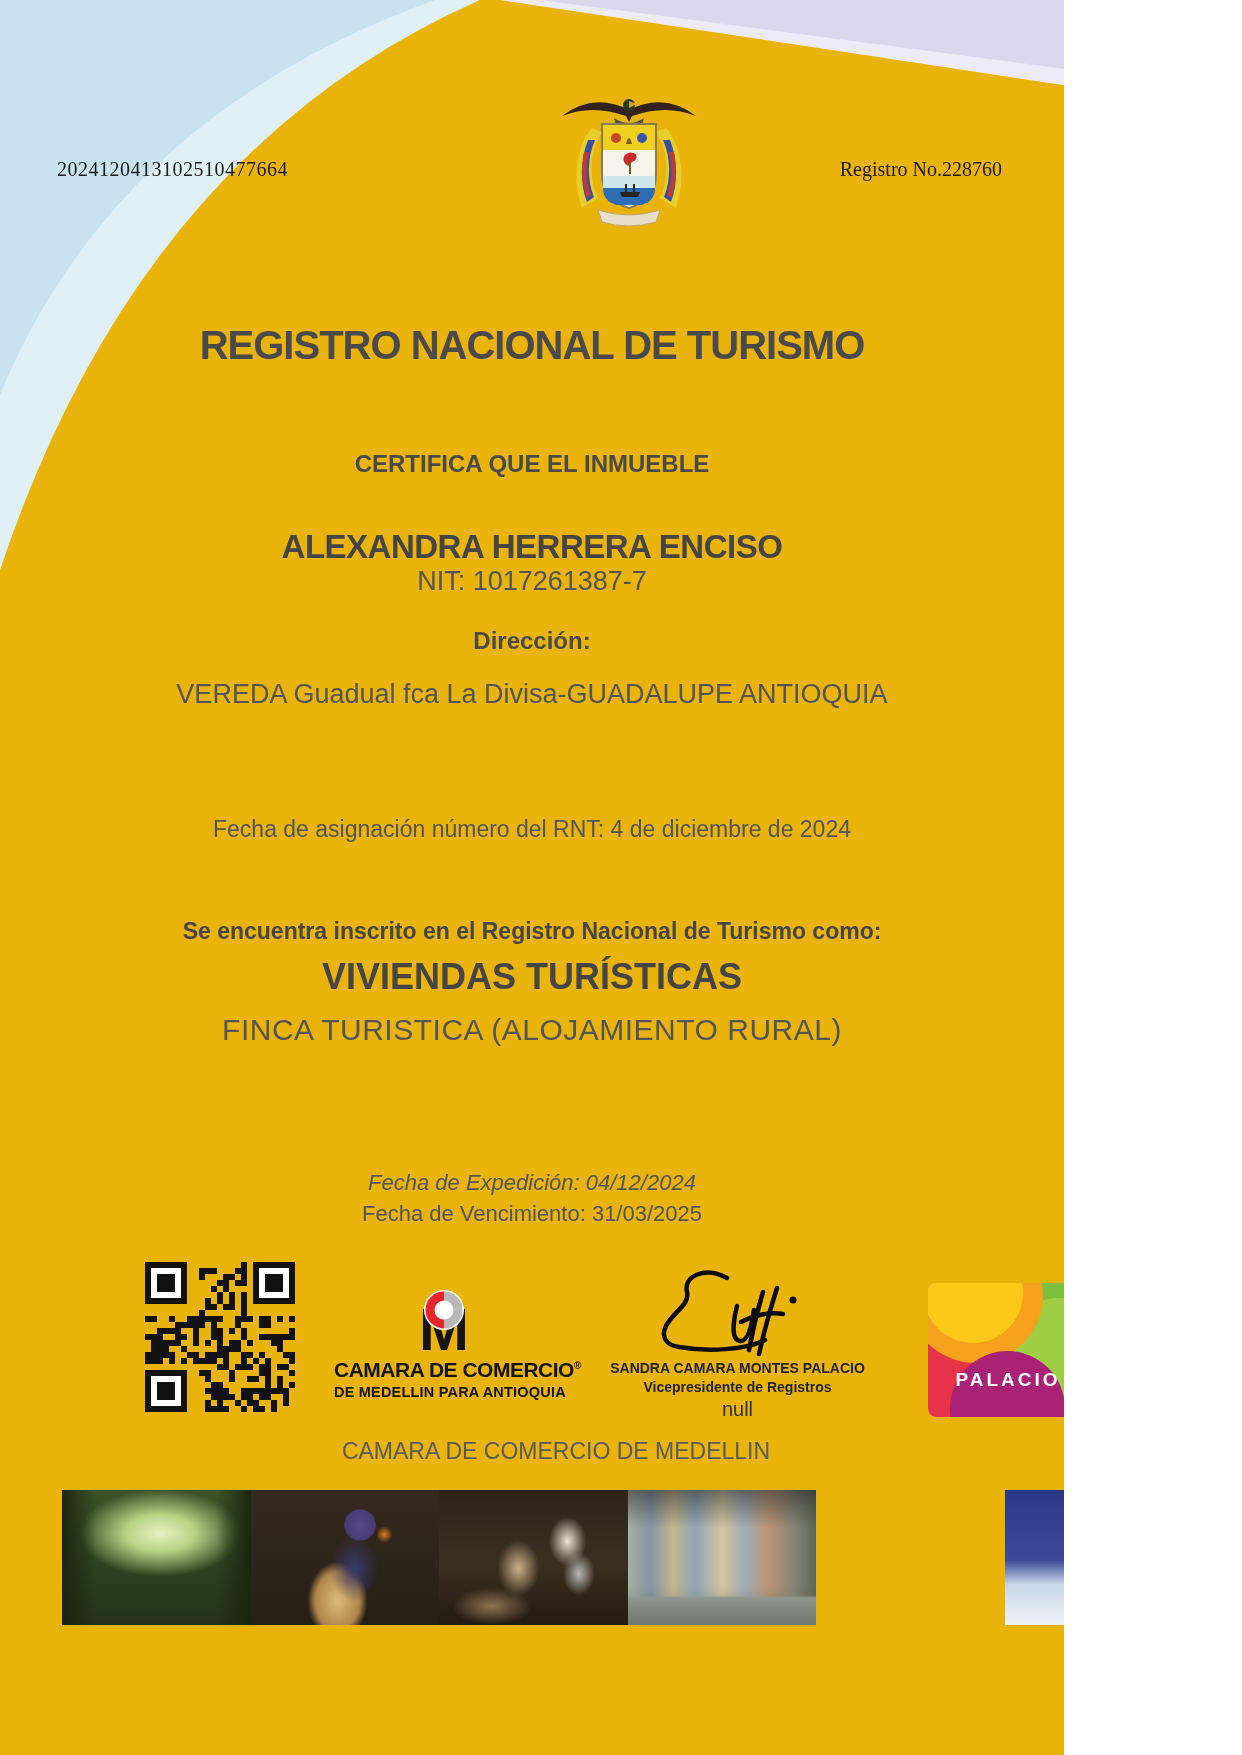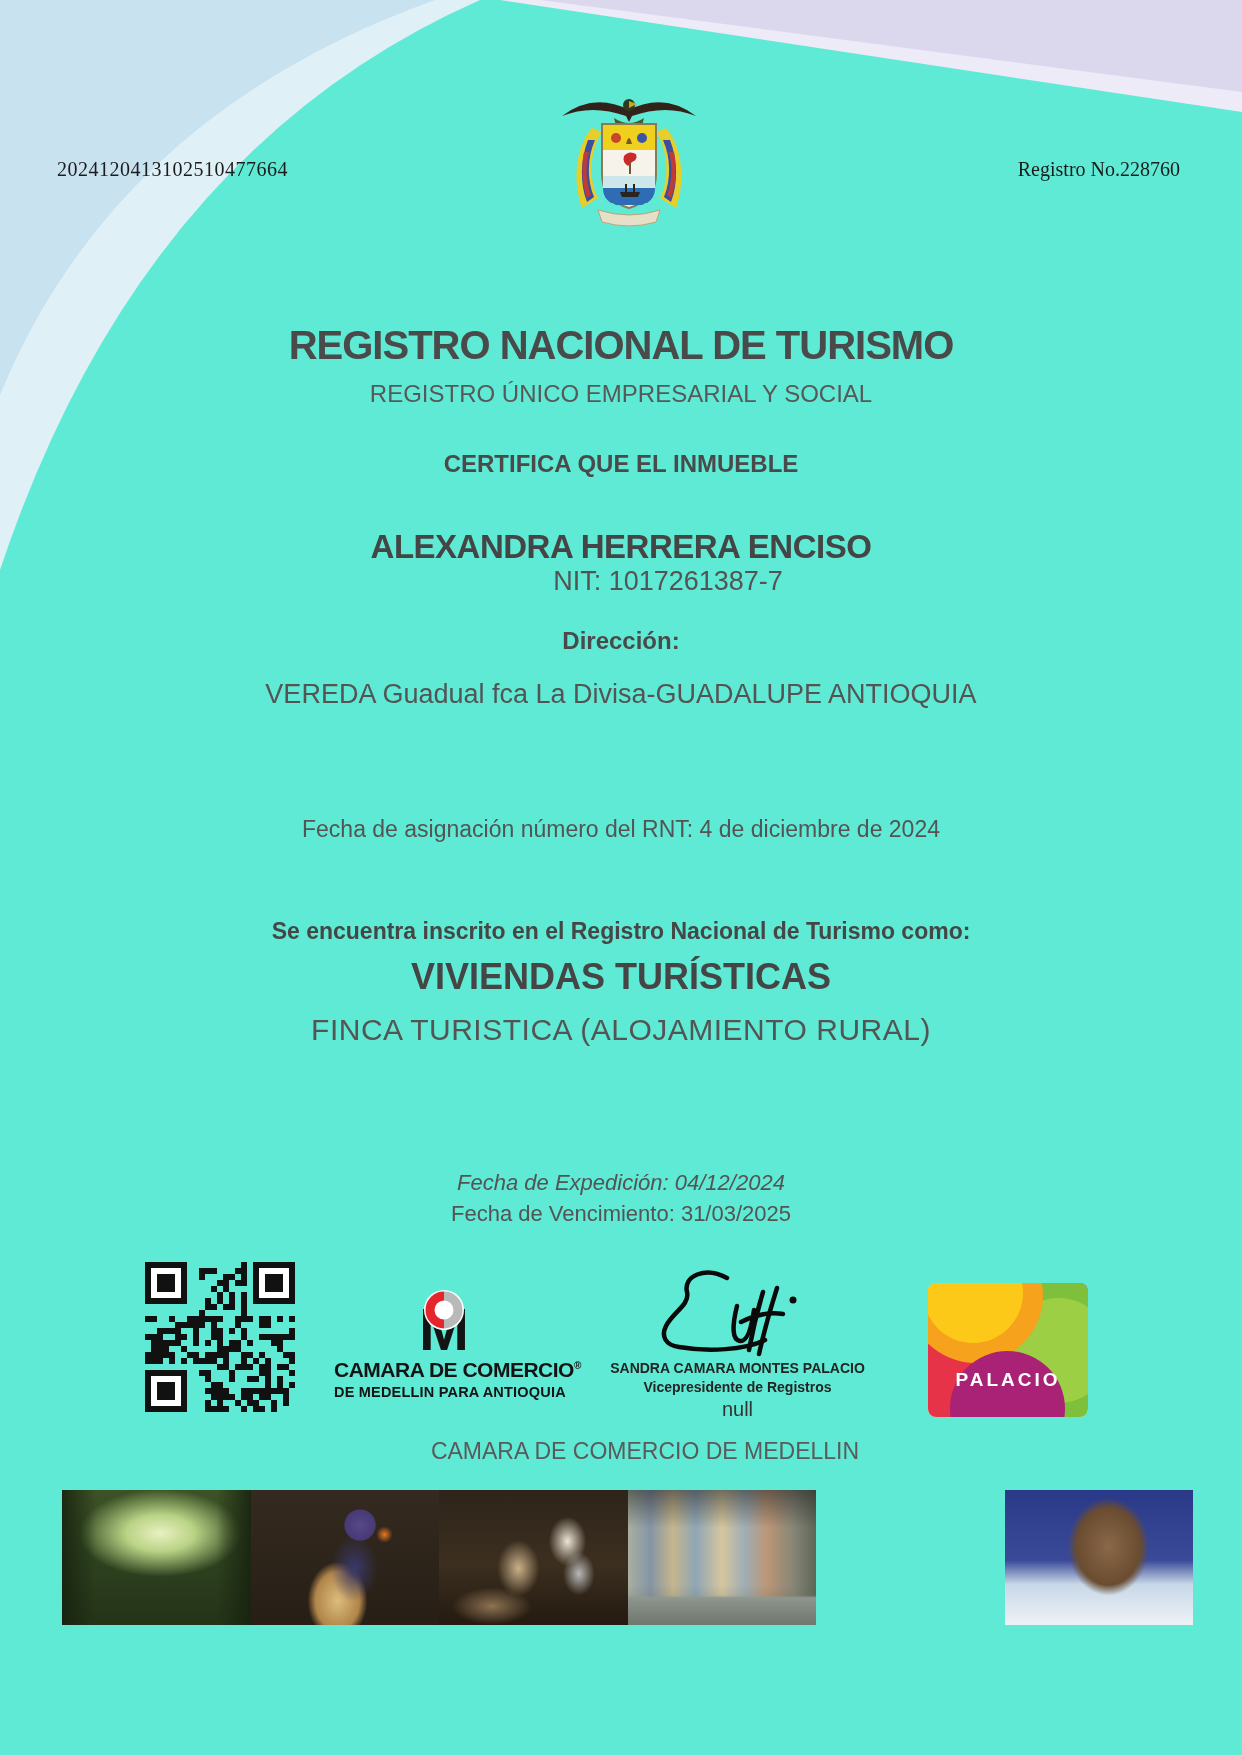--- a/index.html
+++ b/index.html
@@ -1,38 +1,38 @@
 <!DOCTYPE html>
 <html><head>
 <meta charset="utf-8">
 <style>
   html,body{margin:0;padding:0;background:#ffffff;}
   .page{
-    position:relative;width:1242px;height:1755px;background:#5eead4;overflow:hidden;
+    position:relative;width:1064px;height:1755px;background:#eab308;overflow:hidden;
     font-family:"Liberation Sans",sans-serif;color:#4c4c4c;
   }
   
   .deco{position:absolute;top:0;left:0;pointer-events:none;}
   
   .doc-number{
     position:absolute;left:57px;top:158px;font-family:"Liberation Serif",serif;
     font-size:20px;color:#1c1c1c;letter-spacing:.5px;
   }
   .registro-no{
     position:absolute;right:62px;top:158px;font-family:"Liberation Serif",serif;
     font-size:20px;color:#1c1c1c;
   }
   .arms{position:absolute;left:554px;top:88px;width:150px;height:150px;}
   
   .cline{position:absolute;left:0;width:100%;text-align:center;}
   .title{top:323px;font-size:40px;font-weight:bold;color:#4a4a4a;letter-spacing:-1px;}
   .subtitle{top:380px;font-size:24px;color:#585858;}
   .certifica{top:450px;font-size:24px;font-weight:bold;color:#4a4a4a;}
   .holder{top:528px;font-size:33px;font-weight:bold;color:#454545;letter-spacing:-.5px;}
-  .nit{top:566px;font-size:27px;color:#545454;margin-left:47px;}
+  .nit{top:566px;font-size:27px;color:#545454;}
   .dir-label{top:627px;font-size:24px;font-weight:bold;color:#4a4a4a;}
   .address{top:679px;font-size:27px;color:#545454;}
   .rnt{top:816px;font-size:23px;color:#545454;}
   .inscrito{top:918px;font-size:23px;font-weight:bold;color:#464646;}
   .categoria{top:956px;font-size:36px;font-weight:bold;color:#454545;}
   .subcategoria{top:1013px;font-size:30px;color:#545454;letter-spacing:.5px;}
   .fecha-exp{top:1170px;font-size:22px;color:#545454;font-style:italic;}
   .fecha-ven{top:1201px;font-size:22px;color:#545454;}
   
   .qr{position:absolute;left:145px;top:1262px;width:150px;height:150px;}
@@ -133,21 +133,20 @@
     <path d="M49,88 H101 V100 H49 Z" fill="#cde6ea"></path>
     <path d="M49,100 H101 V86 Q101,86 101,86 L101,100 Q101,110 93,115 L57,115 Q49,110 49,100 Z" fill="#2e6db4" transform="translate(0,0)"></path>
     <path d="M49,100 H101 Q100,112 88,117 H62 Q50,112 49,100 Z" fill="#2e6db4"></path>
     <path d="M66,104 H86 L84,109 H68 Z" fill="#2a2420"></path>
     <path d="M72,96 L72,104 M80,96 L80,104" stroke="#2a2420" stroke-width="2"></path>
 
     <path d="M44,122 Q75,132 106,122 L102,134 Q75,142 48,134 Z" fill="#e7dfc8" stroke="#b8a878" stroke-width="1"></path>
   </svg>
 
   <div class="cline title">REGISTRO NACIONAL DE TURISMO</div>
-  <div class="cline subtitle">REGISTRO ÚNICO EMPRESARIAL Y SOCIAL</div>
   <div class="cline certifica">CERTIFICA QUE EL INMUEBLE</div>
   <div class="cline holder">ALEXANDRA HERRERA ENCISO</div>
   <div class="cline nit">NIT:  1017261387-7</div>
   <div class="cline dir-label">Dirección:</div>
   <div class="cline address">VEREDA Guadual fca La Divisa-GUADALUPE ANTIOQUIA</div>
   <div class="cline rnt">Fecha de asignación número del RNT: 4 de diciembre de 2024</div>
   <div class="cline inscrito">Se encuentra inscrito en el Registro Nacional de Turismo como:</div>
   <div class="cline categoria">VIVIENDAS TURÍSTICAS</div>
   <div class="cline subcategoria">FINCA TURISTICA (ALOJAMIENTO RURAL)</div>
   <div class="cline fecha-exp">Fecha de Expedición: 04/12/2024</div>

